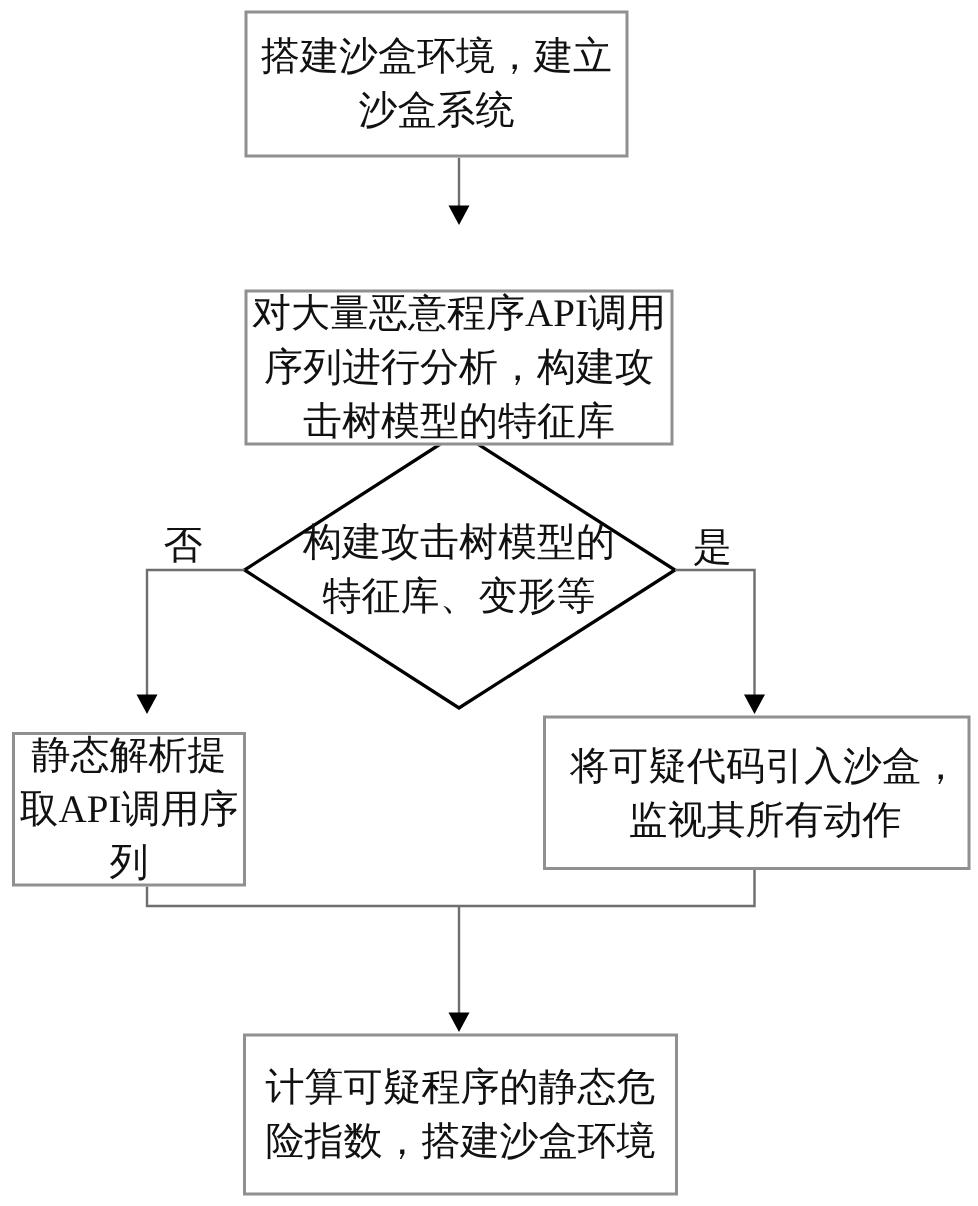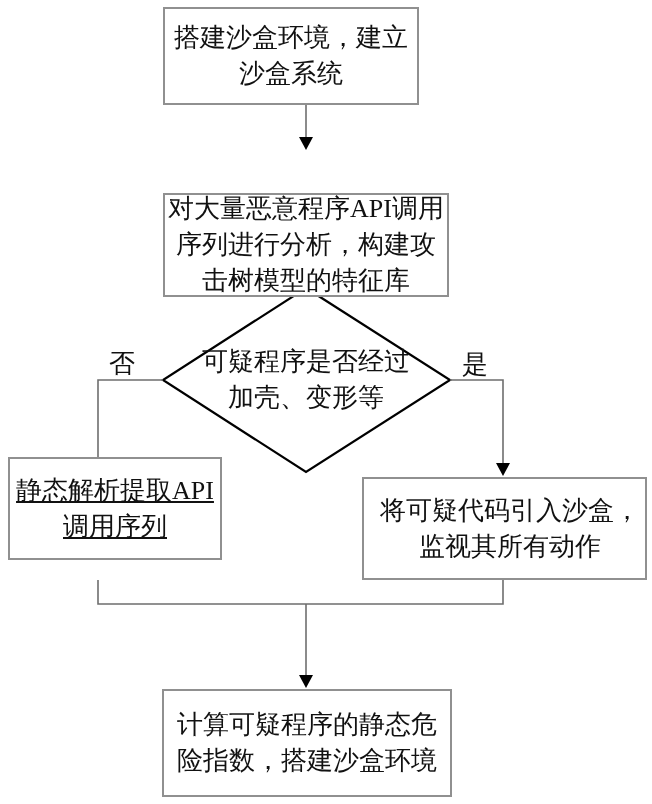--- a/index.html
+++ b/index.html
@@ -54,21 +54,21 @@
   }
   .box {
     border: 2px solid var(--box-border);
     background: var(--background);
     padding: 2px;
   }
   .node-setup    { left: 163px; top: 7px;   width: 256px; height: 98px; }
   .node-analyze  { left: 163px; top: 151px; width: 286px; height: 104px; margin-top: 42px; }
   .node-decision { left: 196px; top: 341px; width: 220px; height: 78px;
                    background: transparent; }
-  .node-static   { left: 8px;   top: 457px; width: 214px; height: 103px; text-decoration: underline; }
+  .node-static   { left: 8px;   top: 488px; width: 156px; height: 103px; }
   .node-sandbox  { left: 362px; top: 477px; width: 285px; height: 103px; padding-left: 13px; }
   .node-compute  { left: 162px; top: 689px; width: 290px; height: 108px; }
   .edge-label {
     position: absolute;
     color: var(--text);
     font-size: 26px;
     line-height: 1;
   }
   .label-no  { left: 109px; top: 351px; }
   .label-yes { left: 462px; top: 352px; }
@@ -102,21 +102,21 @@
 
   <div class="node box node-setup">
     <span>搭建沙盒环境，建立沙盒系统</span>
   </div>
 
   <div class="node box node-analyze">
     <span>对大量恶意程序API调用序列进行分析，构建攻击树模型的特征库</span>
   </div>
 
   <div class="node node-decision">
-    <span>可疑程序是否经过加壳、变形等</span>
+    <span>构建攻击树模型的特征库、变形等</span>
   </div>
 
   <span class="edge-label label-no">否</span>
   <span class="edge-label label-yes">是</span>
 
   <div class="node box node-static">
     <span>静态解析提取API调用序列</span>
   </div>
 
   <div class="node box node-sandbox">

